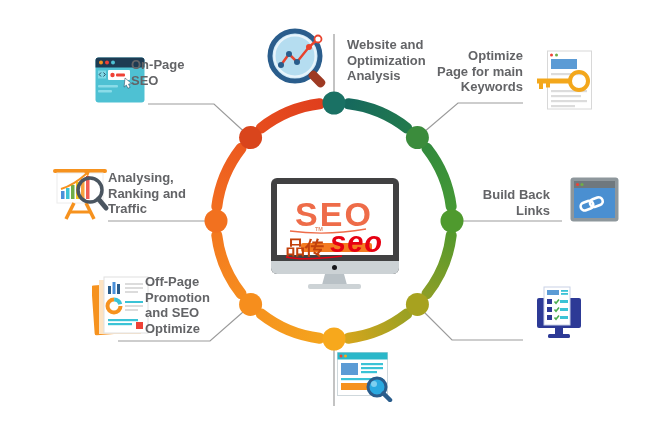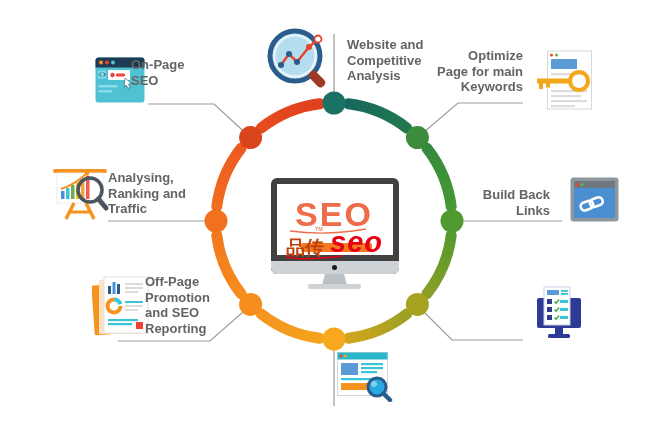--- a/index.html
+++ b/index.html
@@ -253,30 +253,30 @@
     <rect x="28" y="17" width="3.5" height="17" fill="#f6c51c"></rect>
     <rect x="33" y="14" width="3.5" height="20" fill="#f6921e"></rect>
     <rect x="38" y="11" width="3.5" height="23" fill="#ef4136"></rect>
     <path d="M13,24 Q26,20 38,9" stroke="#f6921e" stroke-width="2" fill="none"></path>
     <path d="M42,6 l-6,1.5 4,4 z" fill="#f6921e"></path>
     <circle cx="42" cy="25" r="12" fill="rgba(255,255,255,0.15)" stroke="#4a5560" stroke-width="3.5"></circle>
     <path d="M50.5,34 L58,43" stroke="#4a5560" stroke-width="5" stroke-linecap="round"></path>
   </svg>
 
   <div class="label" style="left:347px;top:37px;width:100px">Website and
-Competitive
+Optimization
 Analysis</div>
   <div class="label r" style="right:143px;top:48px;width:110px">Optimize
 Page for main
 Keywords</div>
   <div class="label r" style="right:116px;top:187px;width:90px">Build Back
 Links</div>
   <div class="label" style="left:145px;top:274px;width:90px">Off-Page
 Promotion
 and SEO
-Reporting</div>
+Optimize</div>
   <div class="label" style="left:108px;top:170px;width:95px">Analysing,
 Ranking and
 Traffic</div>
   <div class="label" style="left:131px;top:57px;width:80px">On-Page
 SEO</div>
 
 </div>
 
 </body></html>

